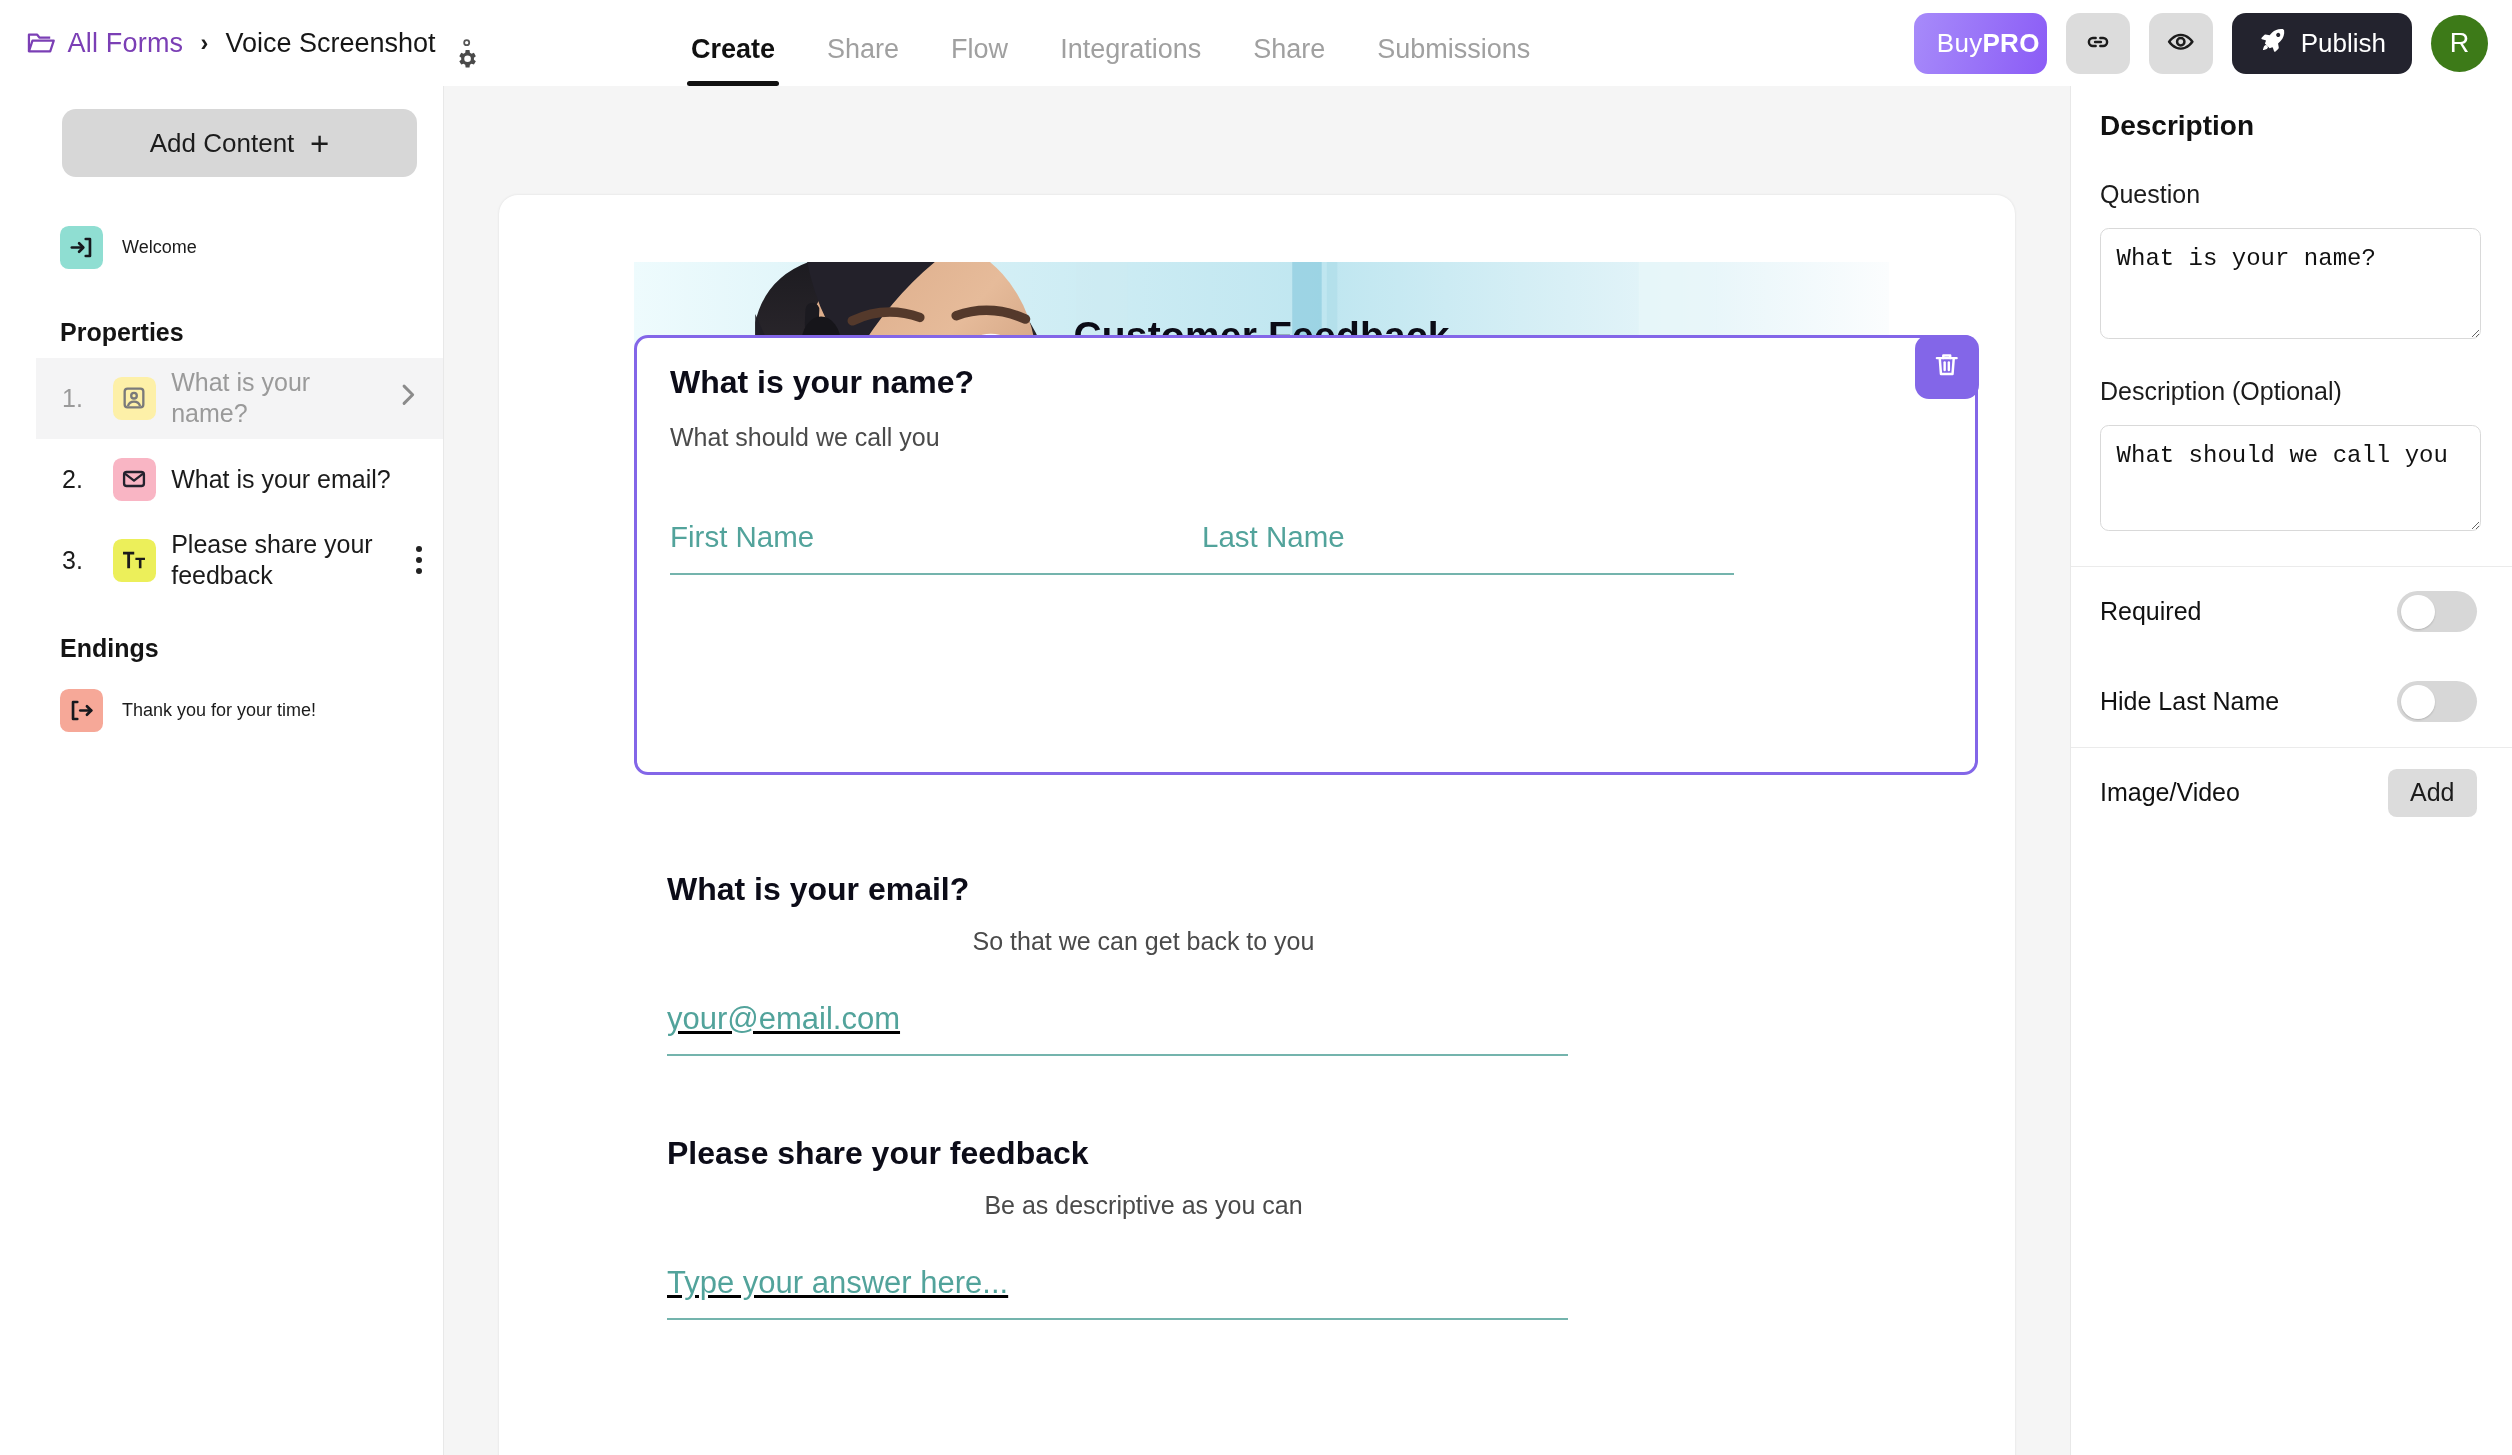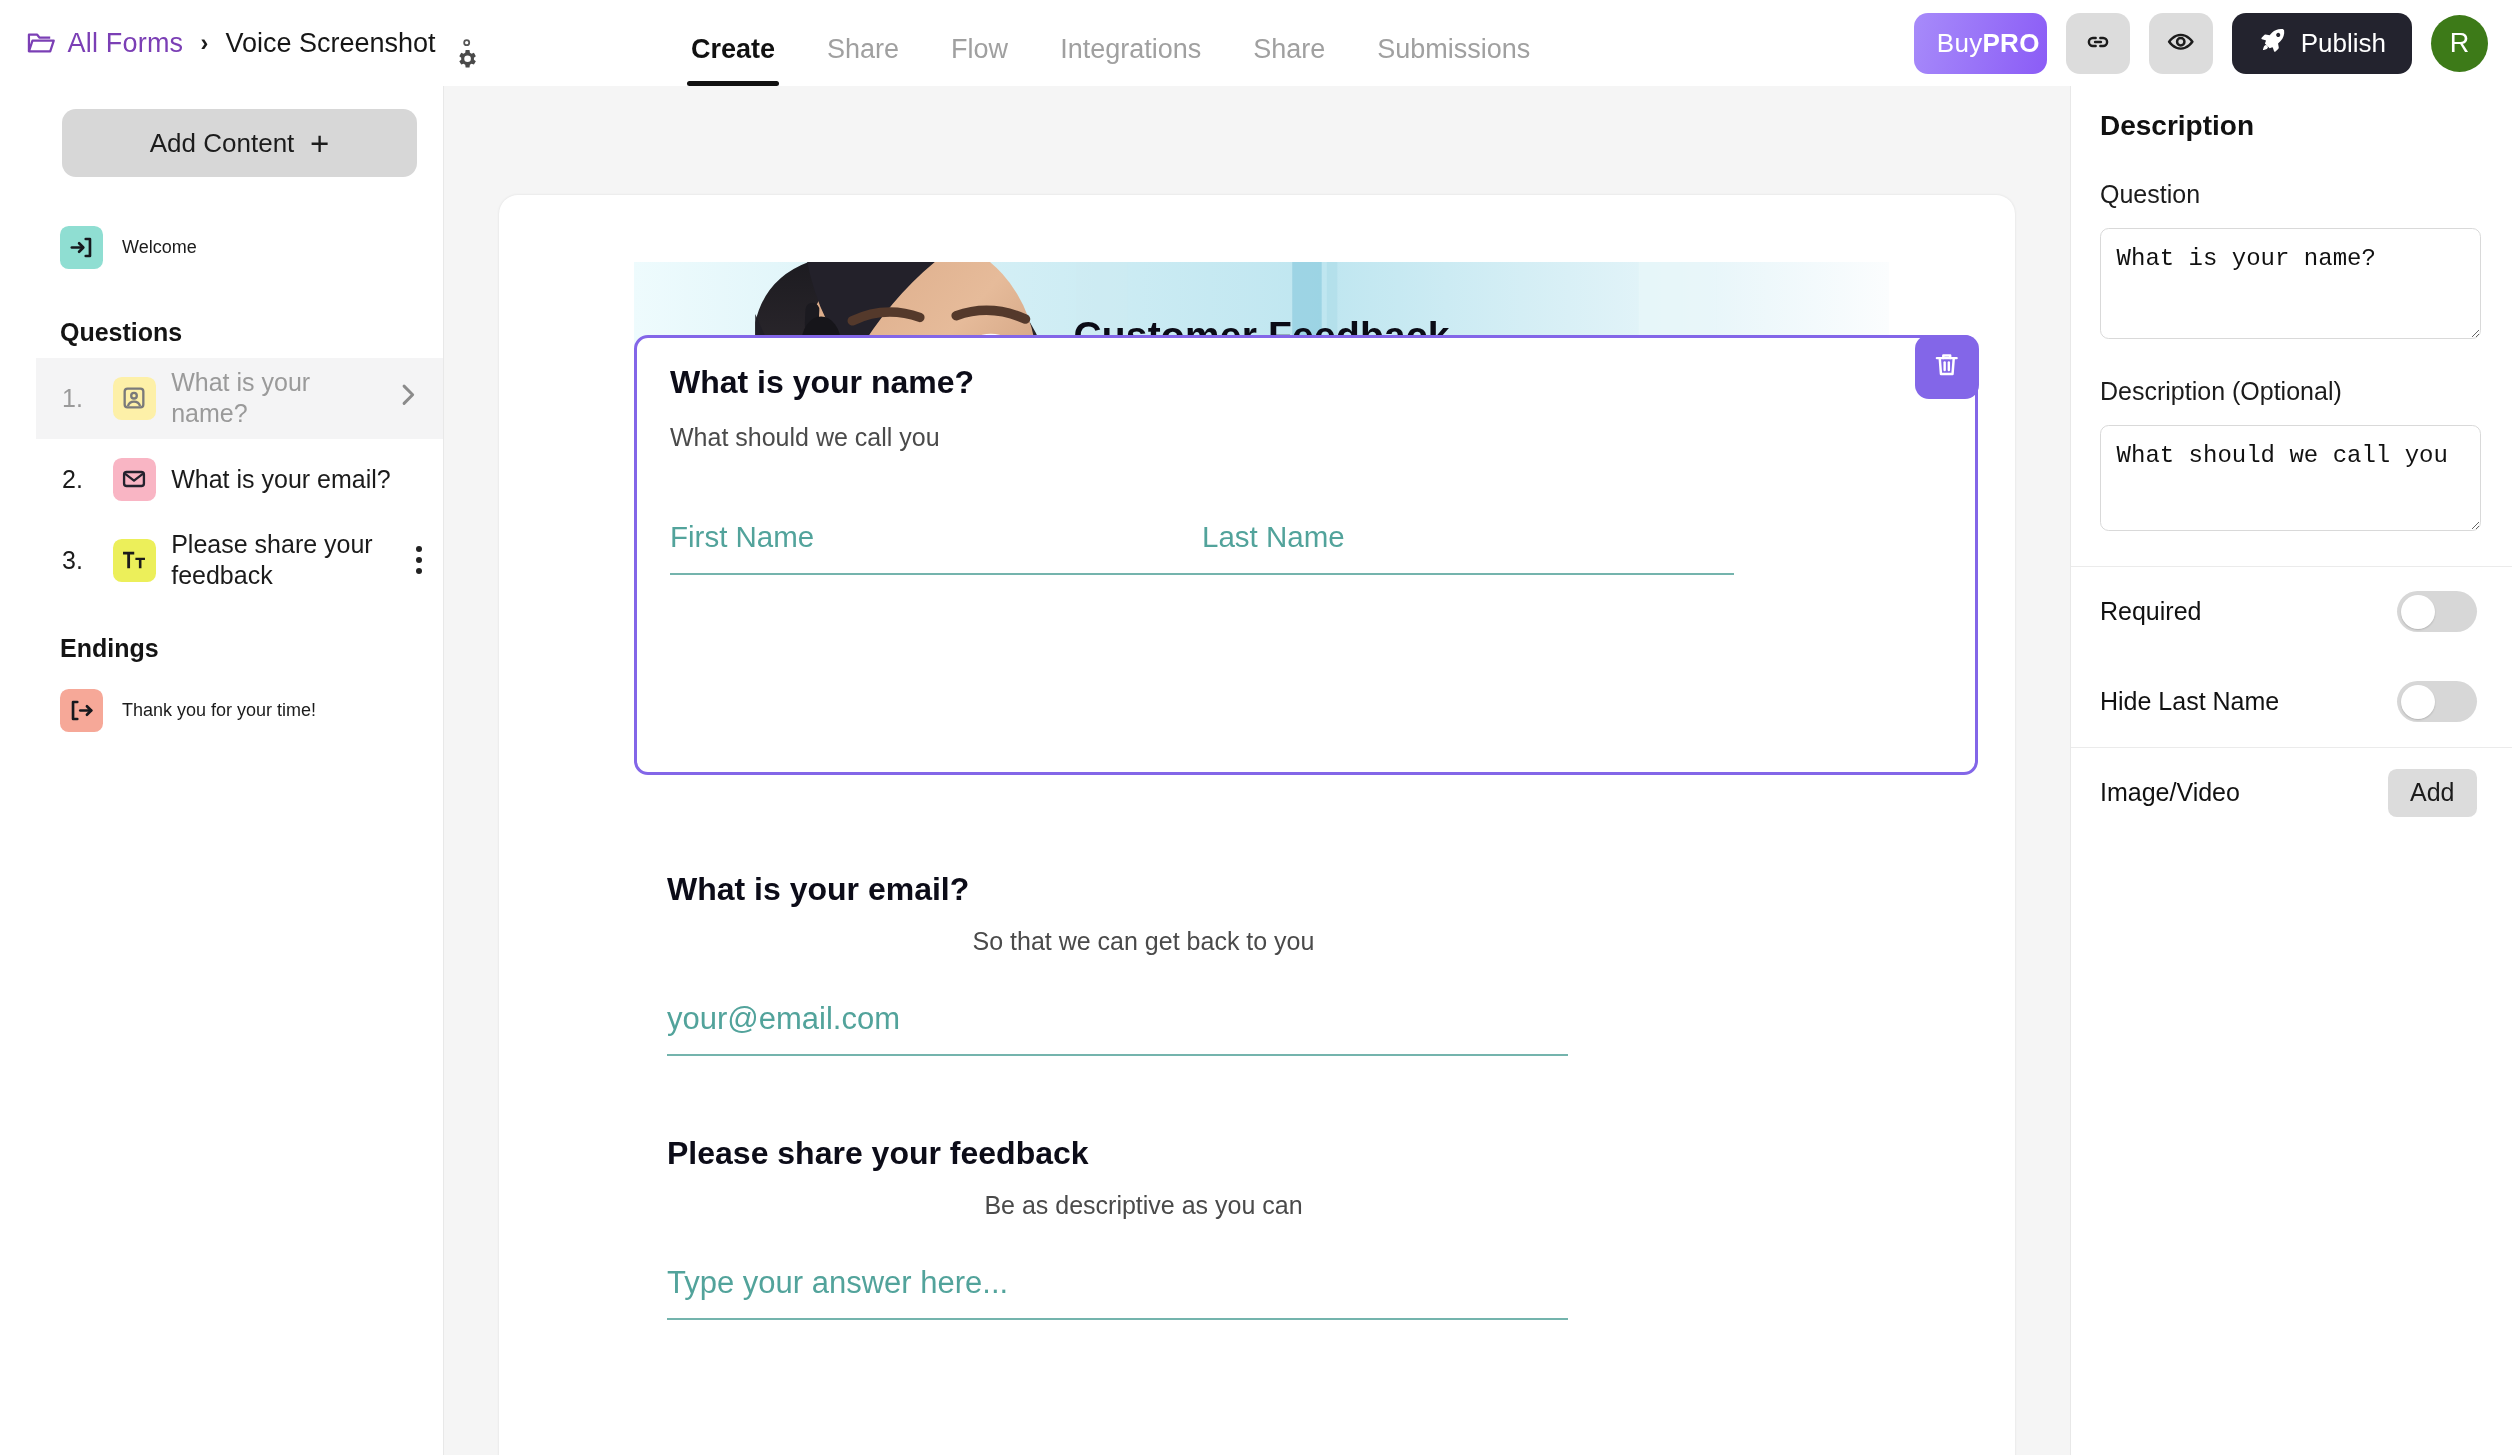--- a/index.html
+++ b/index.html
@@ -165,21 +165,21 @@
   .nm-field { position: absolute; top: 182px; }
   .nm-field.first { left: 33px; width: 532px; }
   .nm-field.last  { left: 565px; width: 532px; }
   .nm-ph { font-size: 29.5px; color: #52a39b; }
   .nm-rule { margin-top: 19px; height: 1.7px; background: #74b4ad; }
 
   
   .blk { position: absolute; left: 168px; width: 953px; }
   .blk-title { font-size: 32px; font-weight: bold; color: #0c0c18; }
   .blk-desc  { font-size: 25px; color: #4a4a4a; margin-top: 19px; text-align: center; }
-  .blk-input { margin-top: 45px; }
+  .blk-input { margin-top: 45px; text-decoration: underline; }
   .blk-ph { font-size: 31px; color: #52a39b; }
   .blk-rule { margin-top: 17.3px; height: 1.7px; background: #74b4ad; width: 901px; }
 
   
   .props {
     position: absolute; top: 86px; left: 2070px;
     width: 442px; height: 1370px; background: #fff;
     border-left: 0.9px solid #e8e8e8;
   }
   .props-h {
@@ -299,21 +299,21 @@
     <span class="sq-icon" style="background:#8fded2">
       <svg viewBox="0 0 24 24" width="29" height="29" fill="none" stroke="#16181d" stroke-width="2.2" stroke-linecap="round" stroke-linejoin="round">
         <path d="M4 12h9"></path>
           <path d="M10 8.5l3.5 3.5L10 15.5"></path>
           <path d="M15.5 5H19v14h-3.5"></path>
       </svg>
     </span>
     <span>Welcome</span>
   </div>
 
-  <div class="sec-label">Questions</div>
+  <div class="sec-label">Properties</div>
 
   <div class="q-row selected">
     <span class="q-num">1.</span>
     <span class="sq-icon" style="background:#fdf0a8">
       <svg viewBox="0 0 24 24" width="28" height="28" fill="none" stroke="#7a7a7a" stroke-width="2" stroke-linejoin="round">
         <rect x="4" y="4" width="16" height="16" rx="2.5"></rect>
         <circle cx="12" cy="10" r="2.4"></circle>
         <path d="M6.8 19a5.4 5.4 0 0110.4 0"></path>
       </svg>
     </span>

